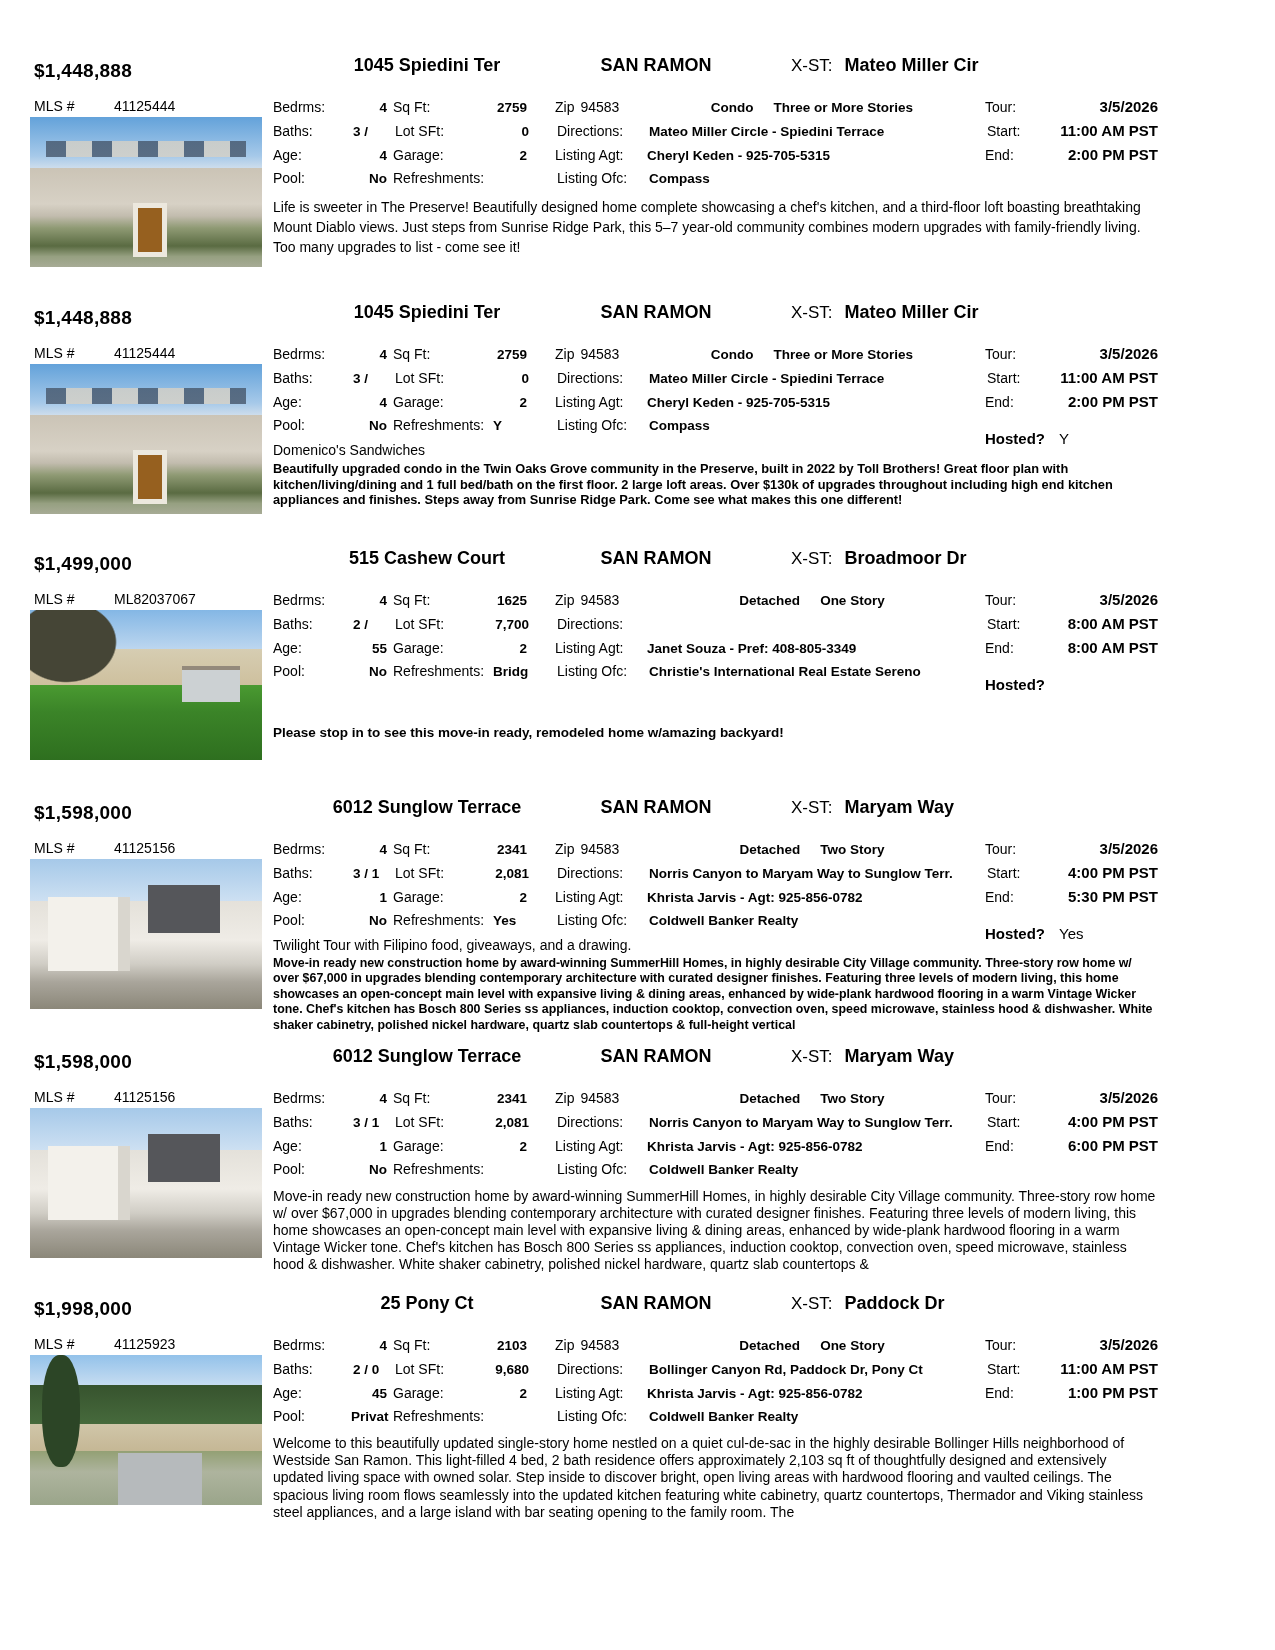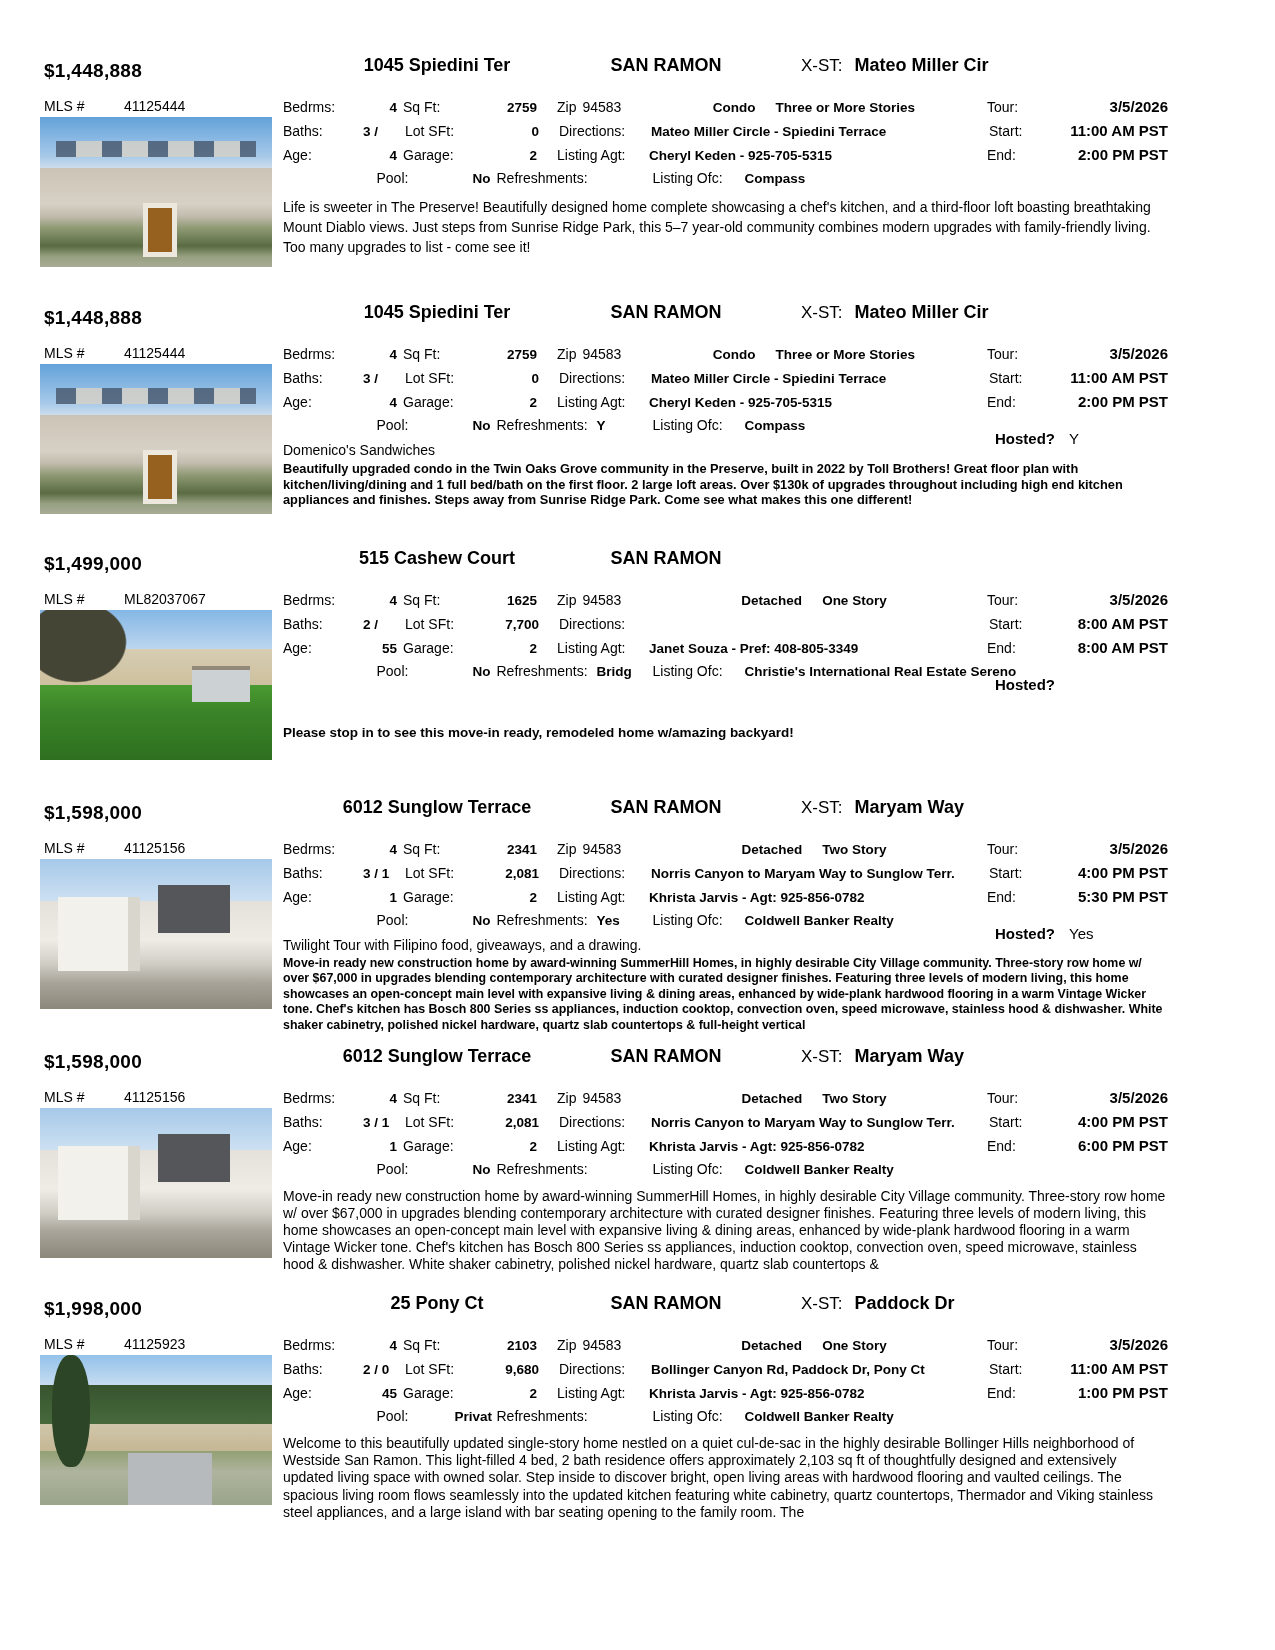--- a/index.html
+++ b/index.html
@@ -2,47 +2,47 @@
 <html><head>
 <meta charset="utf-8">
 <style>
   html,body{margin:0;padding:0;}
   body{
     width:1275px;height:1650px;position:relative;background:#ffffff;
     font-family:"Liberation Sans",sans-serif;color:#000;
     -webkit-font-smoothing:antialiased;
   }
   #listings-root{position:absolute;inset:0;}
-  .listing{position:absolute;left:40px;width:1128px;display:flex;}
+  .listing{position:absolute;left:30px;width:1128px;display:flex;}
   .listing-0{top:55px}.listing-1{top:302px}.listing-2{top:548px}
   .listing-3{top:797px}.listing-4{top:1046px}.listing-5{top:1293px}
 
   .left-col{width:243px;flex:none;}
   .price{font-size:19px;font-weight:bold;letter-spacing:.3px;padding:5px 0 0 4px;}
   .mls-row{display:flex;font-size:14px;margin-top:16px;padding-left:4px;}
   .mls-label{width:80px;flex:none;}
   .photo{width:232px;height:150px;margin-top:3px;position:relative;overflow:hidden;}
 
   .main-col{flex:1;position:relative;}
   .hdr{display:flex;align-items:baseline;height:26px;}
   .hdr-address{width:308px;flex:none;text-align:center;font-size:18px;font-weight:bold;}
   .hdr-city{width:150px;flex:none;text-align:center;font-size:18px;font-weight:bold;}
   .hdr-xst{flex:1;padding-left:60px;font-size:17px;white-space:nowrap;}
   .xst-value{font-weight:bold;margin-left:12px;font-size:18px;}
 
   .rows{margin-top:17px;}
-  .row{display:flex;align-items:baseline;height:24px;font-size:14px;justify-content:center;}
+  .row{display:flex;align-items:baseline;height:24px;font-size:14px;}
   .c1{width:78px;flex:none;}
   .v1{width:36px;flex:none;text-align:right;font-weight:bold;font-size:13.5px;white-space:nowrap;}
   .v1.left{text-align:left;padding-left:2px;}
   .c2{width:90px;flex:none;margin-left:6px;}
   .row4 .c2{width:98px;}
   .v2{width:44px;flex:none;text-align:right;font-weight:bold;font-size:13.5px;white-space:nowrap;}
   .row4 .v2{width:36px;text-align:left;padding-left:2px;}
-  .c3{width:92px;flex:none;margin-left:20px;white-space:nowrap;}
+  .c3{width:92px;flex:none;margin-left:28px;white-space:nowrap;}
   .zip-val{margin-left:6px;}
   .v3{width:330px;flex:none;font-weight:bold;font-size:13.5px;white-space:nowrap;}
   .type-cell{display:flex;justify-content:center;gap:20px;}
   .c4{width:66px;flex:none;padding-left:8px;}
   .v4{flex:1;text-align:right;font-weight:bold;font-size:15px;white-space:nowrap;}
 
   .hosted{position:absolute;left:712px;top:128px;font-size:15px;white-space:nowrap;}
   .hosted-label{font-weight:bold;}
   .hosted-value{margin-left:14px;}
   .note{font-weight:normal;font-size:14px;margin-top:1px;}
@@ -205,20 +205,21 @@
       <div class="mls-row">
         <span class="mls-label">MLS #</span>
         <span class="mls-value">ML82037067</span>
       </div>
       <div class="photo"></div>
     </div>
     <div class="main-col">
       <div class="hdr">
         <span class="hdr-address">515 Cashew Court</span>
         <span class="hdr-city">SAN RAMON</span>
+        <span class="hdr-xst"><span class="xst-label">X-ST:</span><span class="xst-value">Broadmoor Dr</span></span>
       </div>
       <div class="rows">
         <div class="row">
           <span class="c1">Bedrms:</span>
           <span class="v1">4</span>
           <span class="c2">Sq Ft:</span>
           <span class="v2">1625</span>
           <span class="c3"><span>Zip</span><span class="zip-val">94583</span></span>
           <span class="v3 type-cell">
               <span>Detached</span>

